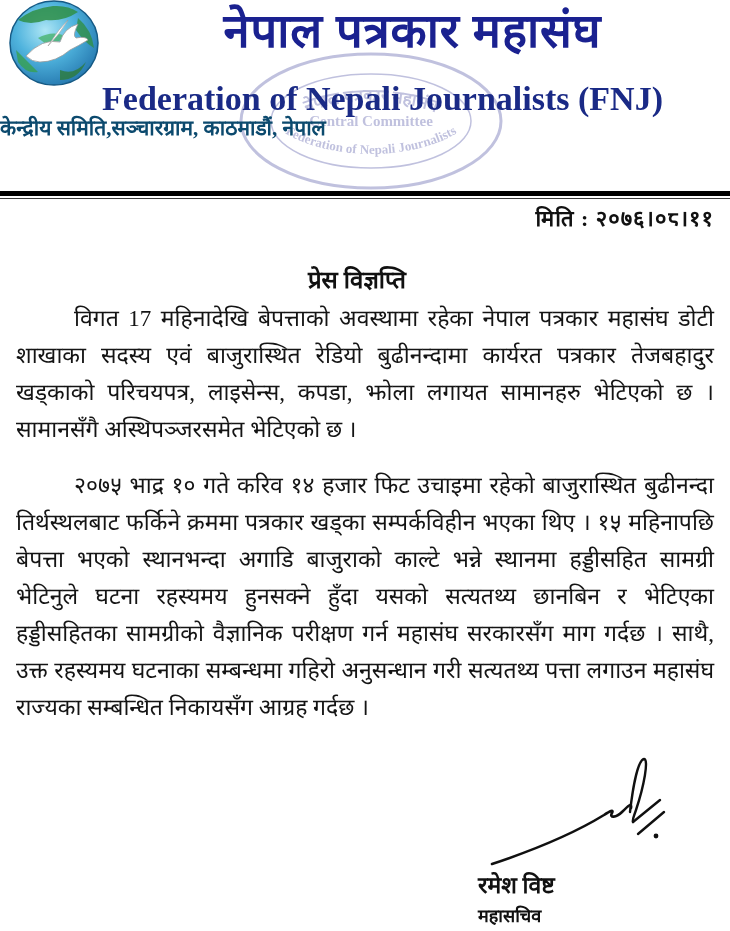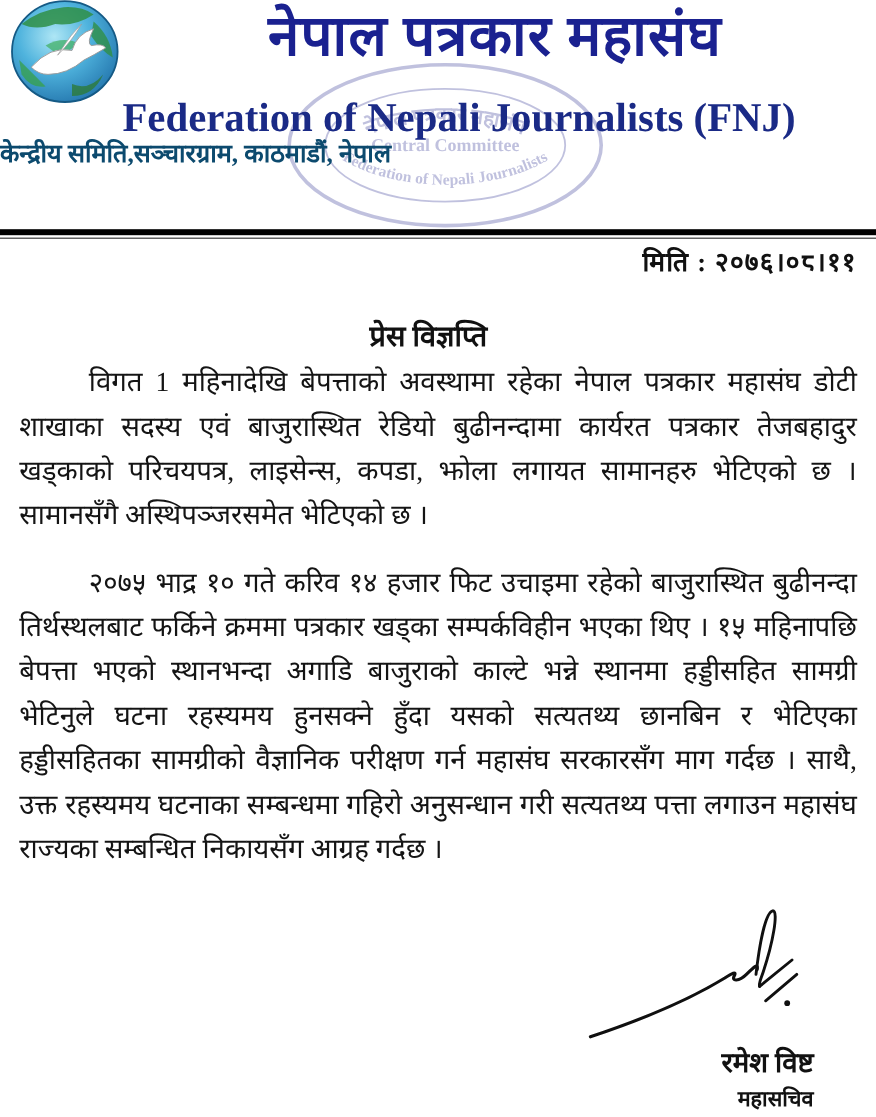--- a/index.html
+++ b/index.html
@@ -66,21 +66,21 @@
   }
   .body-text p{
     margin:0 0 19px 0;
     font-size:23px;
     line-height:37px;
     text-align:justify;
     text-indent:58px;
     color:#141414;
   }
   
-  .sig-block{position:absolute;left:478px;top:752px;width:200px;text-align:right;}
+  .sig-block{position:absolute;left:478px;top:752px;width:200px;text-align:left;}
   .sig-scribble{display:block;margin:0 auto;width:180px;height:118px;}
   .sig-name{font-size:23px;font-weight:bold;line-height:31px;}
   .sig-role{font-size:18px;font-weight:bold;line-height:31px;}
 </style>
 </head>
 <body>
 
 <div class="page">
 
   <svg class="logo" viewBox="0 0 92 86" aria-hidden="true">
@@ -122,21 +122,21 @@
   <div class="org-english">Federation of Nepali Journalists (FNJ)</div>
   <div class="org-address">केन्द्रीय समिति,सञ्चारग्राम, काठमाडौं, नेपाल</div>
 
   <div class="rule"></div>
 
   <div class="date-line">मिति : २०७६।०८।११</div>
 
   <div class="press-title">प्रेस विज्ञप्ति</div>
 
   <div class="body-text">
-    <p>विगत 1 महिनादेखि बेपत्ताको अवस्थामा रहेका नेपाल पत्रकार महासंघ डोटी शाखाका सदस्य एवं बाजुरास्थित रेडियो बुढीनन्दामा कार्यरत पत्रकार तेजबहादुर खड्काको परिचयपत्र, लाइसेन्स, कपडा, झोला लगायत सामानहरु भेटिएको छ । सामानसँगै अस्थिपञ्जरसमेत भेटिएको छ ।</p>
+    <p>विगत 17 महिनादेखि बेपत्ताको अवस्थामा रहेका नेपाल पत्रकार महासंघ डोटी शाखाका सदस्य एवं बाजुरास्थित रेडियो बुढीनन्दामा कार्यरत पत्रकार तेजबहादुर खड्काको परिचयपत्र, लाइसेन्स, कपडा, झोला लगायत सामानहरु भेटिएको छ । सामानसँगै अस्थिपञ्जरसमेत भेटिएको छ ।</p>
     <p>२०७५ भाद्र १० गते करिव १४ हजार फिट उचाइमा रहेको बाजुरास्थित बुढीनन्दा तिर्थस्थलबाट फर्किने क्रममा पत्रकार खड्का सम्पर्कविहीन भएका थिए । १५ महिनापछि बेपत्ता भएको स्थानभन्दा अगाडि बाजुराको काल्टे भन्ने स्थानमा हड्डीसहित सामग्री भेटिनुले घटना रहस्यमय हुनसक्ने हुँदा यसको सत्यतथ्य छानबिन र भेटिएका हड्डीसहितका सामग्रीको वैज्ञानिक परीक्षण गर्न महासंघ सरकारसँग माग गर्दछ । साथै, उक्त रहस्यमय घटनाका सम्बन्धमा गहिरो अनुसन्धान गरी सत्यतथ्य पत्ता लगाउन महासंघ राज्यका सम्बन्धित निकायसँग आग्रह गर्दछ ।</p>
   </div>
 
   <div class="sig-block">
     <svg class="sig-scribble" viewBox="0 0 180 118" aria-hidden="true">
       <path d="M4,112 C40,100 85,82 116,63 C122,59 126,57 124,61 C121,66 128,66 134,60 C140,54 144,50 143,56" fill="none" stroke="#101010" stroke-width="2.6" stroke-linecap="round"></path>
       <path d="M142,60 C145,34 150,8 156,7 C161,7 156,34 148,58 C146,64 144,68 145,70" fill="none" stroke="#101010" stroke-width="2.4" stroke-linecap="round"></path>
       <path d="M145,70 L172,48" fill="none" stroke="#101010" stroke-width="2.4" stroke-linecap="round"></path>
       <path d="M150,82 L176,60" fill="none" stroke="#101010" stroke-width="2.4" stroke-linecap="round"></path>
       <circle cx="168" cy="84" r="2.4" fill="#101010"></circle>

